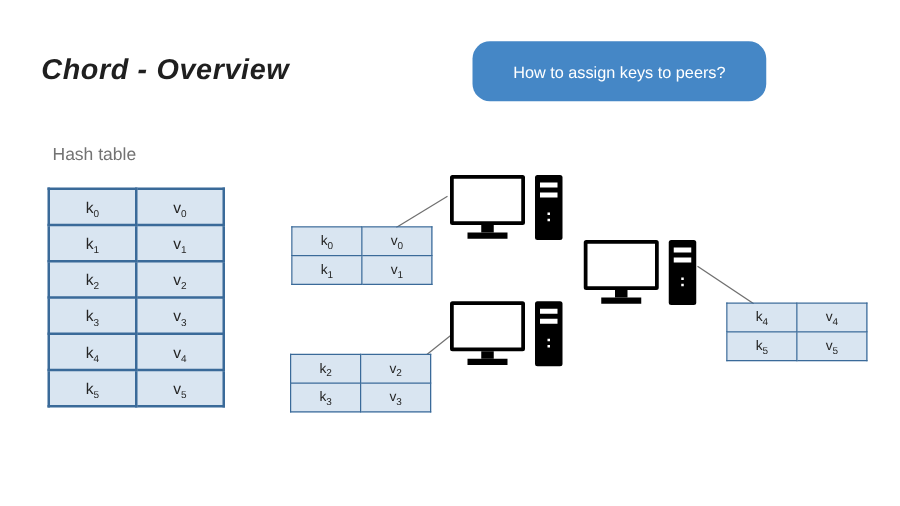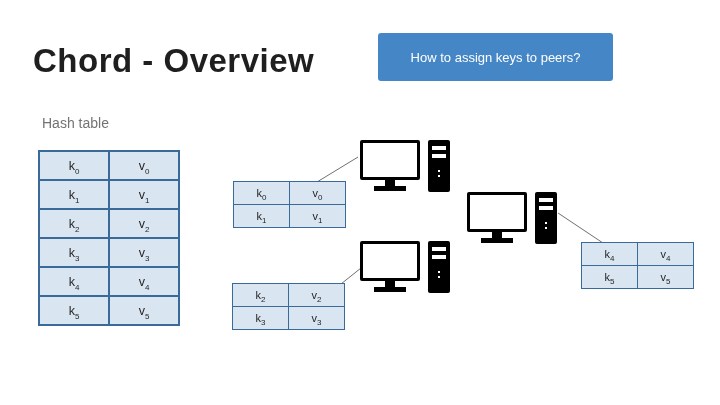--- a/index.html
+++ b/index.html
@@ -2,25 +2,25 @@
 <html style="--callout-bg: #4587C6; --callout-text: #FFFFFF; --table-fill: #D9E5F1; --table-border: #3A6A99; --cell-text: #262626; --title-text: #1F1F1F; --connector: #707070; --icon: #000000;"><head>
 <meta charset="utf-8">
 <style>
   html,body{margin:0;padding:0;background:#fff;}
   .slide{
     position:relative;width:720px;height:405px;background:#ffffff;overflow:hidden;
     font-family:"Liberation Sans", sans-serif;
   }
   .title{
     position:absolute;left:33px;top:42px;
-    font-size:33px;font-weight:700;letter-spacing:0.5px;color:var(--title-text);
+    font-size:23px;font-weight:700;letter-spacing:0.5px;color:var(--title-text);font-style:italic;
   }
   .callout{
     position:absolute;left:378px;top:33px;width:235px;height:48px;
-    background:var(--callout-bg);border-radius:3px;
+    background:var(--callout-bg);border-radius:14px;
     display:flex;align-items:center;justify-content:center;
   }
   .callout-text{color:var(--callout-text);font-size:13px;}
   .hash-label{position:absolute;left:42px;top:115px;font-size:14px;color:#737373;}
 
   table.kv{border-collapse:collapse;position:absolute;table-layout:fixed;}
   table.kv td{
     background:var(--table-fill);border:2px solid var(--table-border);
     text-align:center;vertical-align:middle;color:var(--cell-text);
   }

